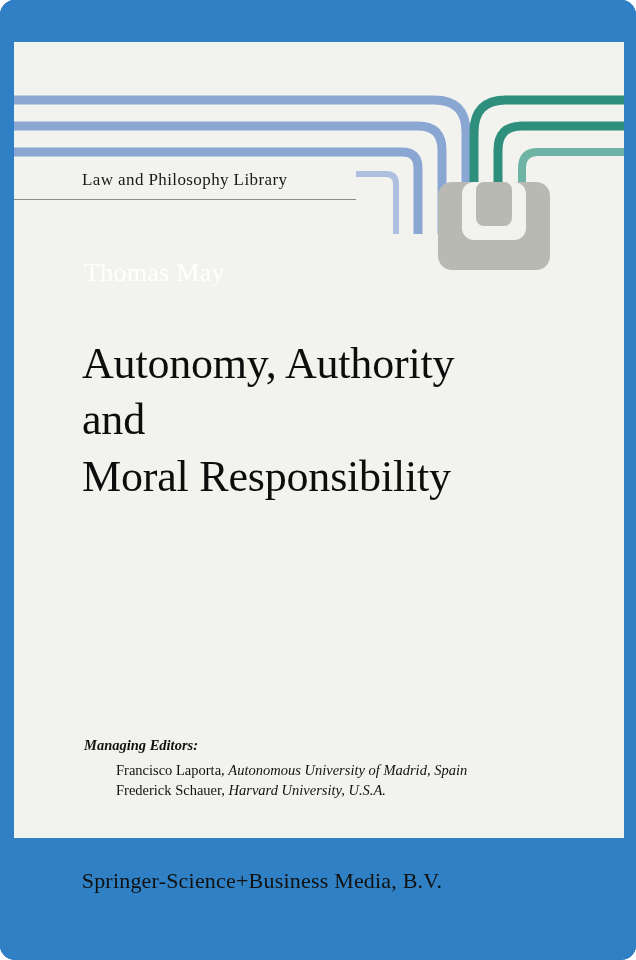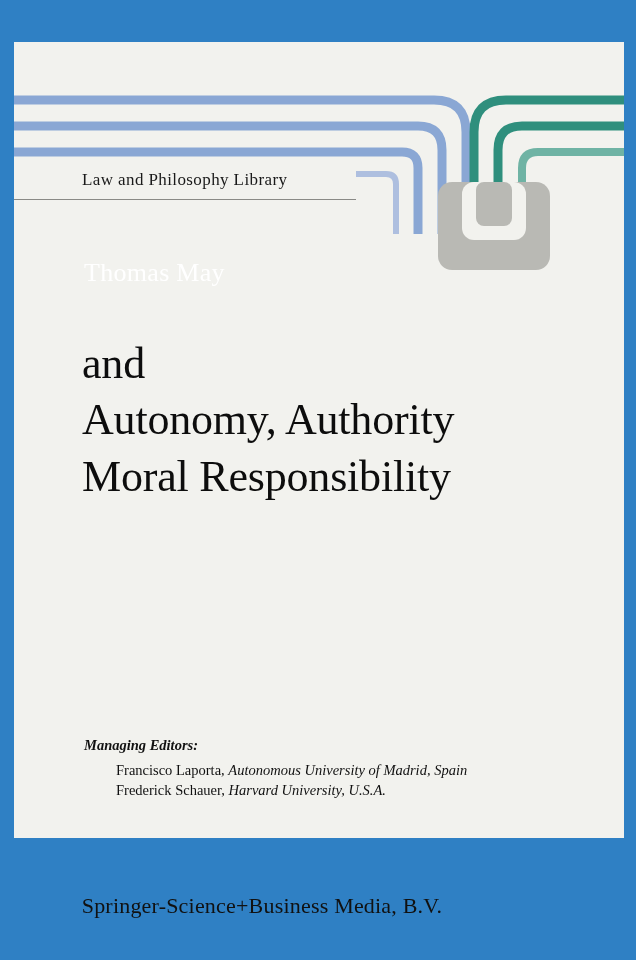--- a/index.html
+++ b/index.html
@@ -11,20 +11,21 @@
     width: 636px;
     height: 960px;
     font-family: "Liberation Serif", serif;
   }
   .cover {
     position: relative;
     width: 636px;
     height: 960px;
     background: #2d7fc1;
     overflow: hidden;
+    border-radius: 15px;
   }
   
   .left-band {
     position: absolute;
     left: 0; top: 0;
     width: 14px; height: 960px;
     background: #2f80c4;
   }
   
   .top-band {
@@ -136,21 +137,20 @@
 
   .publisher {
     position: absolute;
     left: 0;
     top: 868px;
     width: 524px;
     text-align: center;
     font-size: 22px;
     color: #111111;
     letter-spacing: 0.2px;
-    margin-top: 25px;
   }
 </style>
 </head>
 <body>
 
 <div class="cover">
 
   <div class="top-band"></div>
   <div class="left-band"></div>
   <div class="right-band"></div>
@@ -188,22 +188,22 @@
 
   <div class="series-rule-top"></div>
   <div class="series-band">
     <span class="series-text">Law and Philosophy Library</span>
   </div>
   <div class="series-rule-bottom"></div>
 
   <div class="author">Thomas May</div>
 
   <div class="title">
+    <span class="line">Autonomy, Authority</span>
     <span class="line">and</span>
-    <span class="line">Autonomy, Authority</span>
     <span class="line">Moral Responsibility</span>
   </div>
 
   <div class="editors">
     <span class="heading">Managing Editors:</span>
     <span class="row">
       <span>Francisco Laporta, </span><span class="aff">Autonomous University of Madrid, Spain</span>
     </span>
     <span class="row">
       <span>Frederick Schauer, </span><span class="aff">Harvard University, U.S.A.</span>

